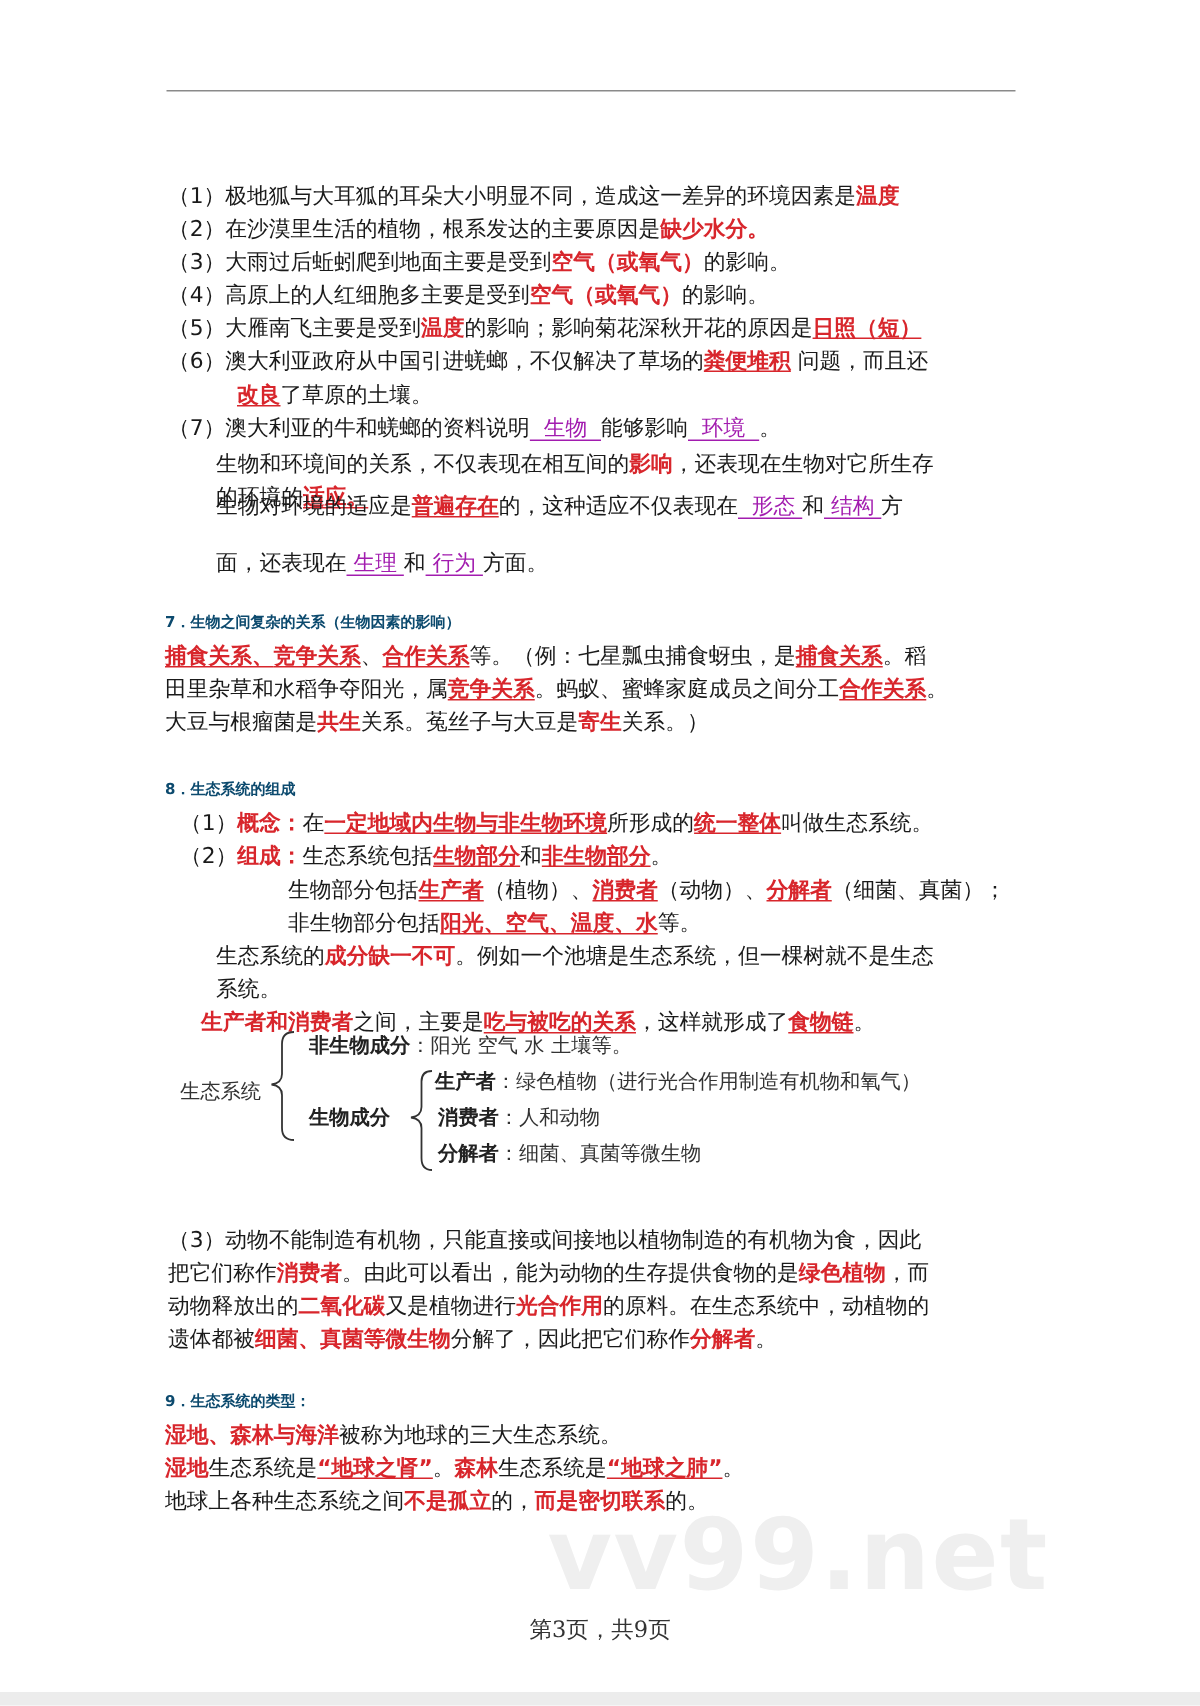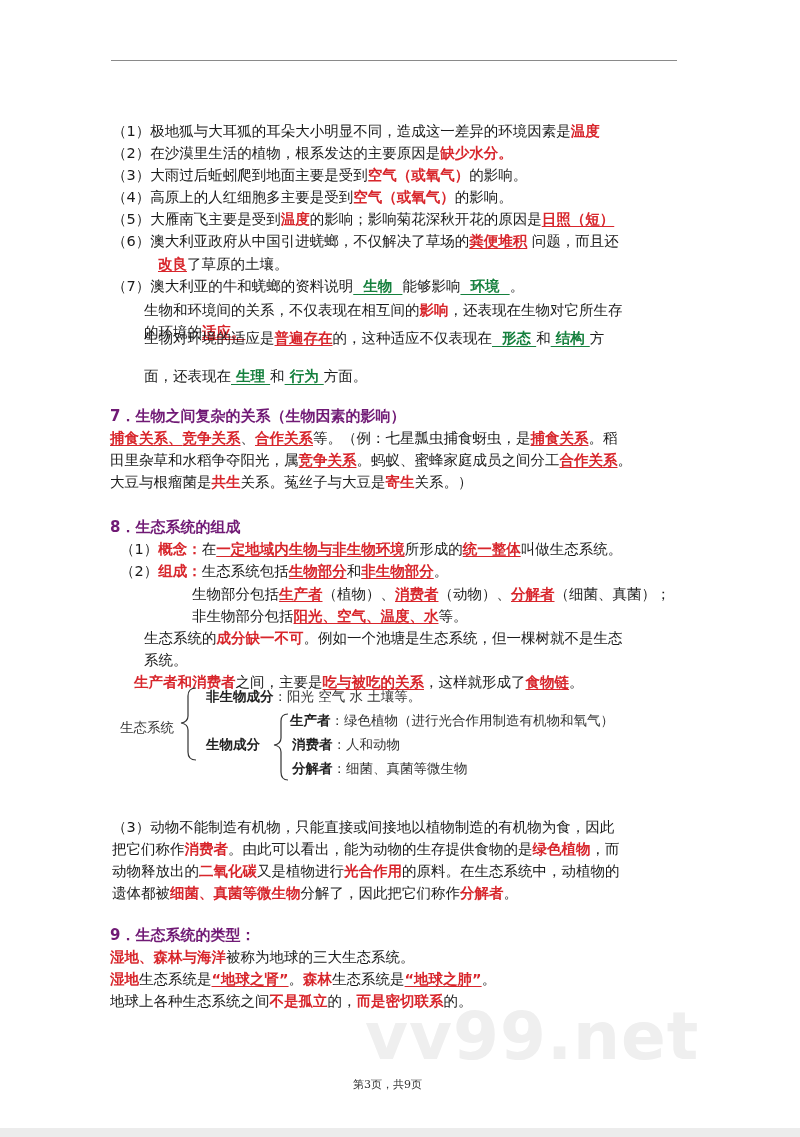--- a/index.html
+++ b/index.html
@@ -6,28 +6,28 @@
   body {
     width: 800px; height: 1137px; background: #ffffff; position: relative; overflow: hidden;
     font-family: "DejaVu Sans", "Liberation Sans", sans-serif; color: #1a1a1a;
   }
   .page-bottom { position: absolute; left: 0; right: 0; top: 1128px; height: 9px; background: #ececec; }
   .header-rule { position: absolute; left: 111px; width: 566px; top: 60px; height: 1px; background: #8a8a8a; }
   .content { position: absolute; left: 112px; top: 80px; width: 570px; font-size: 14.5px; }
   .line { position: absolute; white-space: nowrap; line-height: 22px; margin-top: 40px; }
   .r { color: #d8262c; font-weight: bold; }
   .u { color: #d8262c; font-weight: bold; text-decoration: underline; text-underline-offset: 2px; text-align: center; }
-  .blank { text-decoration: underline; text-underline-offset: 3px; color: #15803d; font-weight: bold; }
-  .h { color: #701a75; font-weight: bold; font-size: 15px; }
+  .blank { text-decoration: underline; text-underline-offset: 3px; color: #a21caf; font-weight: normal; }
+  .h { color: #0c4a6e; font-weight: bold; font-size: 10px; }
   .diagram { position: absolute; left: 120px; top: 684px; width: 560px; height: 100px; font-family: "DejaVu Serif", "Liberation Serif", serif; font-size: 13.5px; color: #333; }
   .diagram .lbl { position: absolute; white-space: nowrap; }
   .diagram b { font-weight: bold; color: #222; }
   .brace { position: absolute; }
   .watermark { position: absolute; left: 365px; top: 998px; font-family: "DejaVu Sans", sans-serif; font-weight: bold; font-size: 66px; color: #efefef; letter-spacing: 1px; }
-  .footer { position: absolute; left: 353px; top: 1077px; font-family: "DejaVu Serif", serif; font-size: 11px; color: #333; }
+  .footer { position: absolute; left: 353px; top: 1077px; font-family: "DejaVu Serif", serif; font-size: 15px; color: #333; }
 </style>
 </head>
 <body>
 
 <div class="header-rule"></div>
 
 <div class="content">
   <div class="line" style="top:0px;left:0"><span>（1）极地狐与大耳狐的耳朵大小明显不同，造成这一差异的环境因素是</span><span class="r">温度</span></div>
   <div class="line" style="top:22px;left:0"><span>（2）在沙漠里生活的植物，根系发达的主要原因是</span><span class="r">缺少水分。</span></div>
   <div class="line" style="top:44px;left:0"><span>（3）大雨过后蚯蚓爬到地面主要是受到</span><span class="r">空气（或氧气）</span><span>的影响。</span></div>

